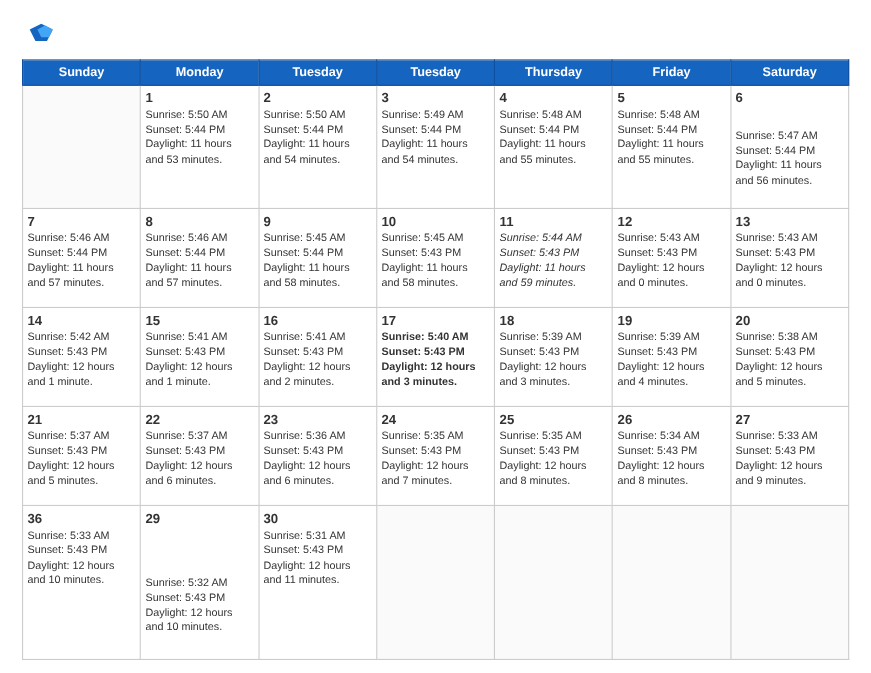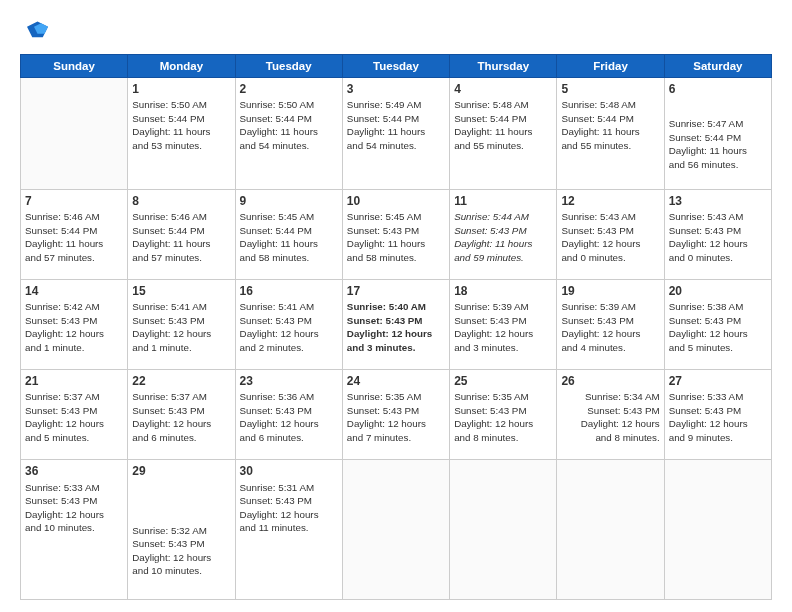--- a/index.html
+++ b/index.html
@@ -308,21 +308,21 @@
           </td>
           <td>
             <span class="day-num">25</span>
             <div class="cell-text" style="white-space: pre-line;">Sunrise: 5:35 AM
 Sunset: 5:43 PM
 Daylight: 12 hours
 and 8 minutes.</div>
           </td>
           <td>
             <span class="day-num">26</span>
-            <div class="cell-text" style="white-space: pre-line; text-align: right;">Sunrise: 5:34 AM
+            <div class="cell-text" style="white-space: pre-line;">Sunrise: 5:34 AM
 Sunset: 5:43 PM
 Daylight: 12 hours
 and 8 minutes.</div>
           </td>
           <td>
             <span class="day-num">27</span>
             <div class="cell-text" style="white-space: pre-line;">Sunrise: 5:33 AM
 Sunset: 5:43 PM
 Daylight: 12 hours
 and 9 minutes.</div>

